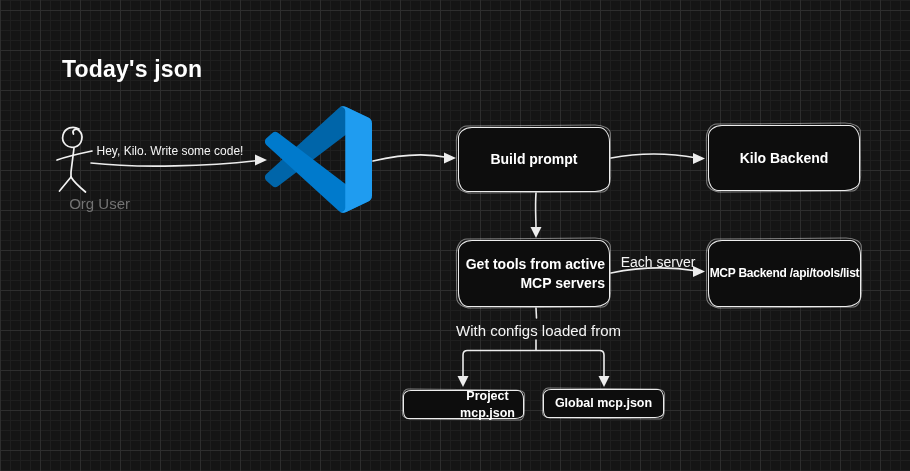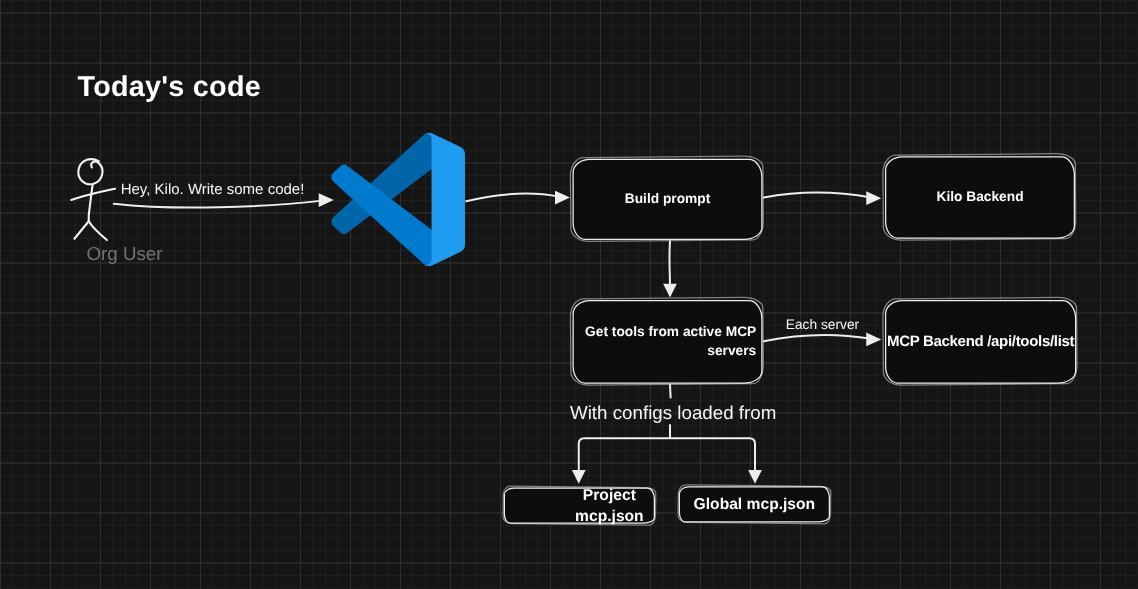--- a/index.html
+++ b/index.html
@@ -19,21 +19,21 @@
     font-size:23px;font-weight:700;letter-spacing:.2px;color:#fff;
   }
   svg.connectors{position:absolute;left:0;top:0;pointer-events:none;}
   
   .node{
     position:absolute;box-sizing:border-box;
     background:#0d0d0d;
     border:1.6px solid #ededed;
     border-radius:14px 11px 15px 10px / 11px 15px 10px 14px;
     display:flex;align-items:center;justify-content:center;
-    text-align:center;font-weight:700;font-size:11px;line-height:1.3;
+    text-align:center;font-weight:700;font-size:14px;line-height:1.3;
   }
   .node::before{
     content:"";position:absolute;inset:-3px -2px -2px -3px;
     border:1.1px solid rgba(237,237,237,.5);
     border-radius:11px 16px 9px 15px / 15px 9px 16px 11px;
     transform:rotate(-.5deg);pointer-events:none;
   }
   .node.small{
     border-radius:8px 6px 9px 5px / 6px 9px 5px 8px;
     font-size:12.5px;
@@ -49,32 +49,32 @@
   #node-get-tools{left:458px;top:240px;width:152px;height:67px;text-align:right;}
   #node-mcp-server{left:708px;top:240px;width:153px;height:67px;font-size:12px;letter-spacing:-.25px;}
   #node-mcp-server .lbl{white-space:nowrap;max-width:none;}
   #node-project-mcp{left:403px;top:390px;width:121px;height:29px;padding-left:48px;}
   #node-global-mcp{left:543px;top:389px;width:121px;height:29px;align-items:center;}
   .edge-label{
     position:absolute;text-align:center;font-size:12px;font-weight:500;
     color:#f5f5f5;white-space:nowrap;
   }
   #edge-label-user-vscode{left:95px;top:144px;width:150px;}
-  #edge-label-each-server{left:598px;top:254px;width:120px;font-size:11px;}
+  #edge-label-each-server{left:598px;top:254px;width:120px;font-size:14px;}
   #edge-label-with-configs{left:456px;top:322px;width:160px;font-size:15px;}
   .actor{position:absolute;left:46px;top:118px;width:60px;}
   .actor-label{position:absolute;left:-26px;top:77px;width:110px;text-align:right;
     font-size:15px;font-weight:500;color:#737373;}
   .vscode{position:absolute;left:265px;top:106px;width:107px;height:107px;}
   .vscode svg{width:100%;height:100%;}
 </style>
 </head>
 <body>
 
-<h1 class="title">Today's code</h1>
+<h1 class="title">Today's json</h1>
 
 <svg class="connectors" width="910" height="471" viewBox="0 0 910 471" fill="none" stroke="#ededed" stroke-width="1.6" stroke-linecap="round" stroke-linejoin="round">
   <path d="M 91 163 C 140 168.5 210 166 258 160.5"></path>
   <polygon fill="#ededed" stroke="none" points="255,154.5 267,160 255,165.5"></polygon>
   <path d="M 373 161 C 402 154 426 153 448 157.5"></path>
   <polygon fill="#ededed" stroke="none" points="444,152.5 456,158 444,163.5"></polygon>
   <path d="M 611 158 C 640 152.5 670 153 697 158"></path>
   <polygon fill="#ededed" stroke="none" points="693,153 705,158.5 693,164"></polygon>
   <path d="M 536 193 C 535 207 536 218 536 229"></path>
   <polygon fill="#ededed" stroke="none" points="530.5,227 536,238 541.5,227"></polygon>

